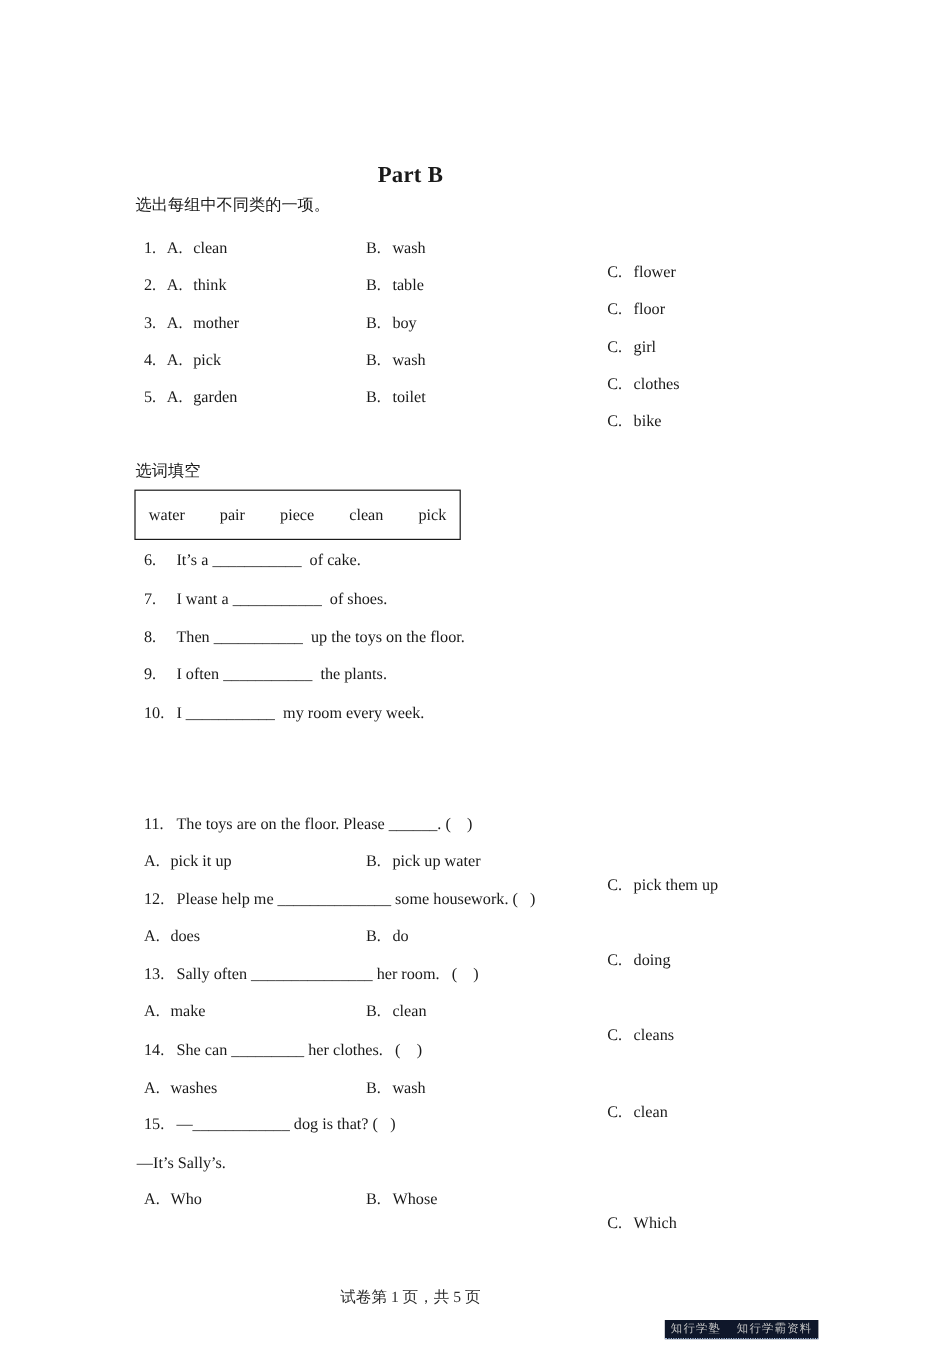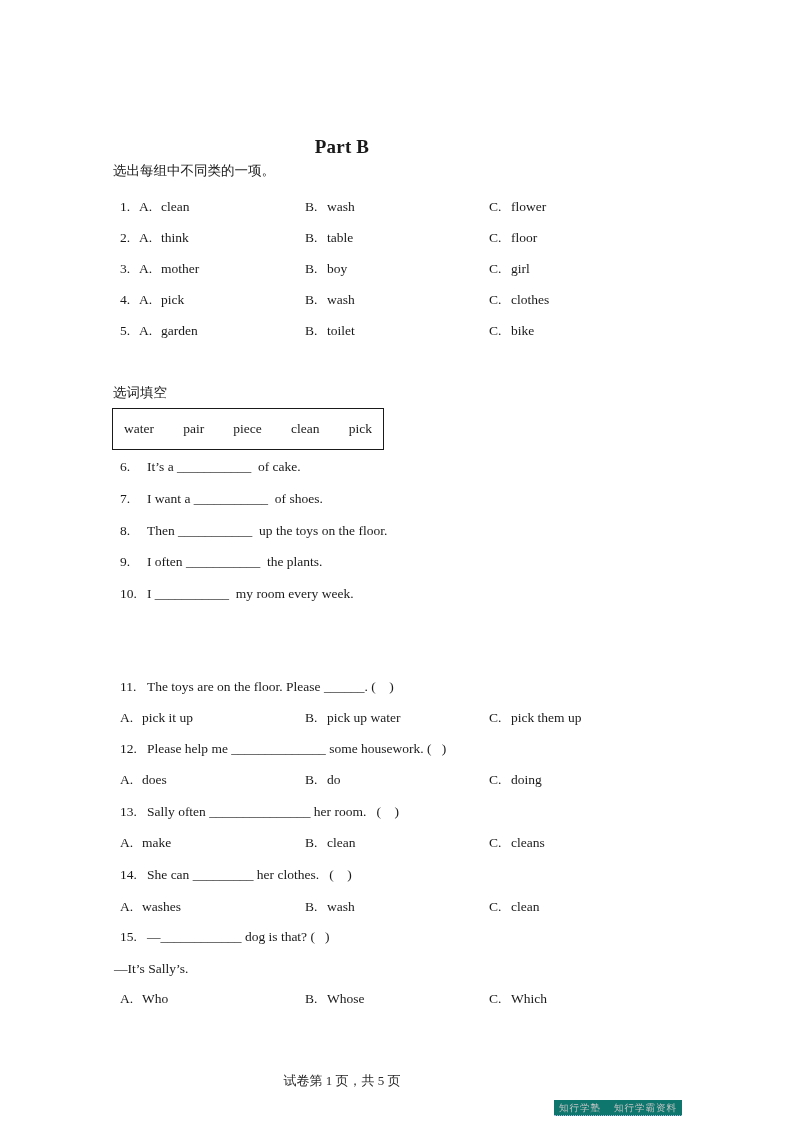--- a/index.html
+++ b/index.html
@@ -18,41 +18,41 @@
   }
   .instr { left: 113px; }
   .title {
     position: absolute; left: 0; right: 0; top: 121px;
     text-align: center; font-size: 19px; font-weight: bold;
     line-height: 26px; letter-spacing: 0.2px;
   }
   .col { position: absolute; top: 0; white-space: pre; }
   .col-a { left: 0; }
   .col-b { left: 185px; }
-  .col-c { left: 369px; }
+  .col-c { left: 386px; margin-top: 20px; }
   .num { display: inline-block; min-width: 19px; }
   .num2 { display: inline-block; min-width: 21px; margin-right: 6px; }
   .letter { display: inline-block; min-width: 22px; }
   .wordbank {
     position: absolute; left: 112px; top: 408px;
     width: 272px; height: 42px; box-sizing: border-box;
     border: 1.5px solid #1a1a1a;
     display: flex; justify-content: space-between; align-items: center;
     padding: 0 11px; font-size: 13.5px;
   }
   .footer {
     position: absolute; left: 0; right: 0; top: 1071px;
     text-align: center; font-size: 13px; line-height: 20px;
     color: #2b2b2b; white-space: pre;
   }
   .watermark {
     position: absolute; right: 2px; top: 1100px;
     display: flex; gap: 13px;
     font-size: 9.5px; line-height: 14px; letter-spacing: 1px;
-    color: #c3c3c3; background: #0f766e;
+    color: #c3c3c3; background: #0f172a;
     padding: 1px 5px 0 5px;
     border-bottom: 1px dotted #a7c0e4;
     font-family: "Liberation Sans", sans-serif;
   }
 </style>
 </head>
 <body>
 
 <div class="page">
 

